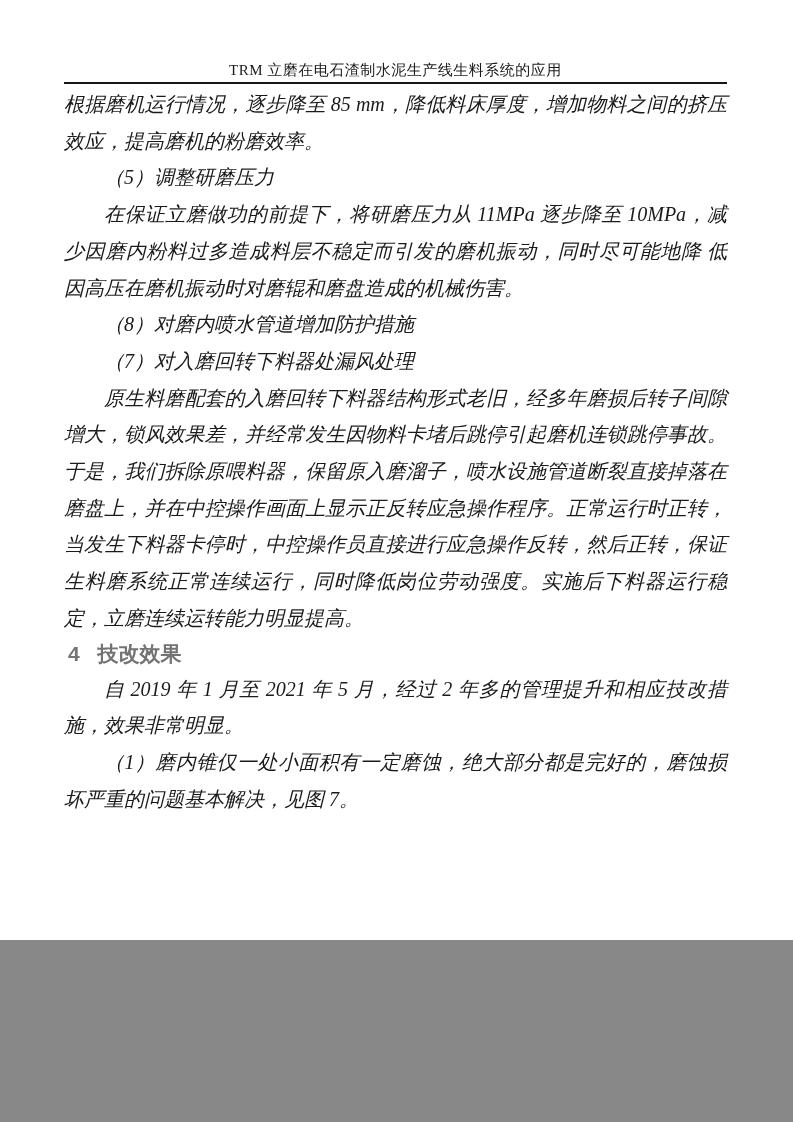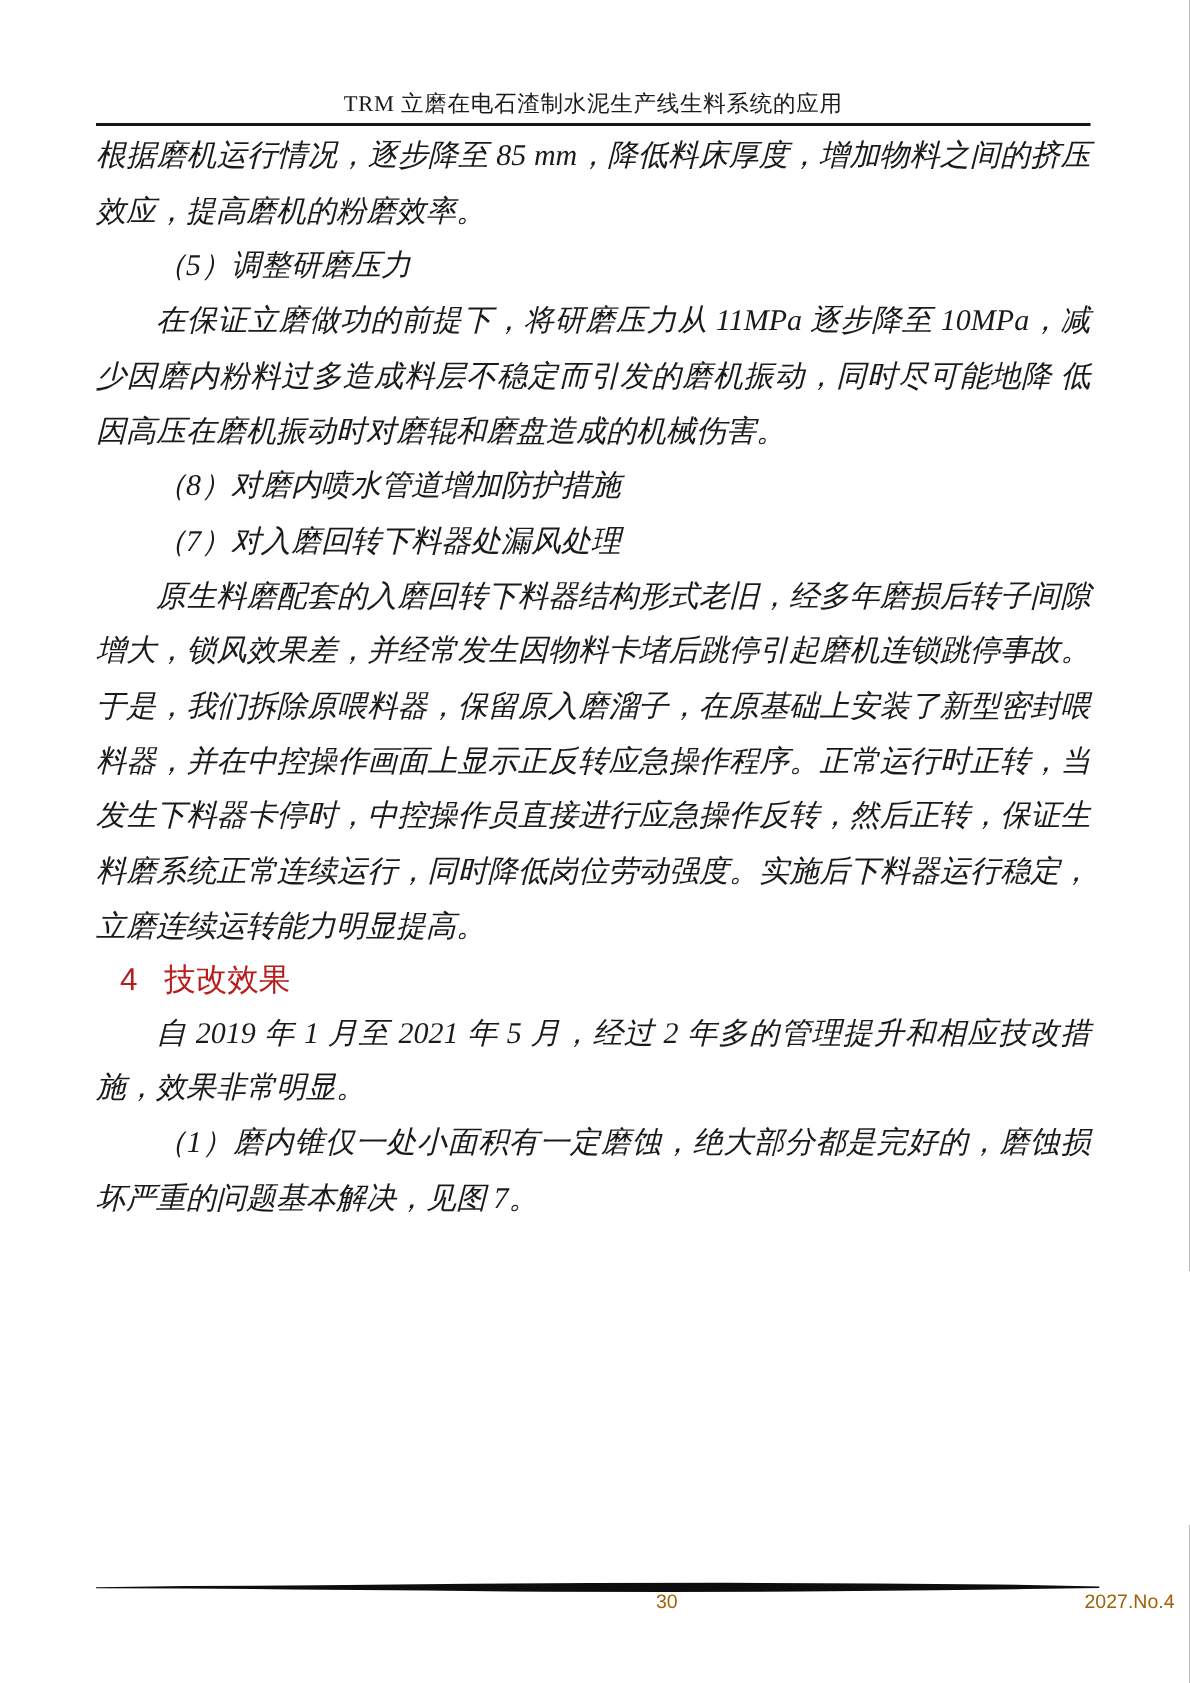--- a/index.html
+++ b/index.html
@@ -1,19 +1,19 @@
 <!DOCTYPE html>
 <html lang="zh"><head>
 <meta charset="utf-8">
 <style>
   html, body { margin: 0; padding: 0; background: #888; }
   .page {
     position: relative;
     width: 793px;
-    height: 1122px;
+    height: 940px;
     margin: 0 auto;
     background: #ffffff;
     font-family: "Liberation Serif", "DejaVu Serif", serif;
     color: #1a1a1a;
     overflow: hidden;
   }
   .content {
     position: absolute;
     left: 64px;
     top: 60px;
@@ -40,24 +40,24 @@
   }
   .body-text p {
     margin: 0;
     padding: 0;
     font-style: italic;
   }
   .body-text p.indent { text-indent: 2em; }
   .section-heading {
     font-family: "Liberation Sans", "DejaVu Sans", sans-serif;
     font-size: 21px;
-    font-weight: normal;
+    font-weight: bold;
     line-height: 28px;
-    margin: 3px 0 3px 16px;
-    color: #b91c1c;
+    margin: 3px 0 3px 4px;
+    color: #737373;
   }
   .section-heading .sec-title { margin-left: 0.85em; }
   .footer-bar-wrap {
     position: absolute;
     left: 64px;
     top: 1050px;
     width: 669px;
     height: 9px;
   }
   .footer-row {
@@ -94,21 +94,21 @@
     <div class="running-title">TRM 立磨在电石渣制水泥生产线生料系统的应用</div>
 
     <div class="header-rule"></div>
 
     <div class="body-text">
       <p>根据磨机运行情况，逐步降至 85 mm，降低料床厚度，增加物料之间的挤压效应，提高磨机的粉磨效率。</p>
       <p class="indent">（5）调整研磨压力</p>
       <p class="indent">在保证立磨做功的前提下，将研磨压力从 11MPa 逐步降至 10MPa，减少因磨内粉料过多造成料层不稳定而引发的磨机振动，同时尽可能地降 低因高压在磨机振动时对磨辊和磨盘造成的机械伤害。</p>
       <p class="indent">（8）对磨内喷水管道增加防护措施</p>
       <p class="indent">（7）对入磨回转下料器处漏风处理</p>
-      <p class="indent">原生料磨配套的入磨回转下料器结构形式老旧，经多年磨损后转子间隙增大，锁风效果差，并经常发生因物料卡堵后跳停引起磨机连锁跳停事故。于是，我们拆除原喂料器，保留原入磨溜子，在原基础上安装了新型密封喂料器，并在中控操作画面上显示正反转应急操作程序。正常运行时正转，当发生下料器卡停时，中控操作员直接进行应急操作反转，然后正转，保证生料磨系统正常连续运行，同时降低岗位劳动强度。实施后下料器运行稳定，立磨连续运转能力明显提高。</p>
+      <p class="indent">原生料磨配套的入磨回转下料器结构形式老旧，经多年磨损后转子间隙增大，锁风效果差，并经常发生因物料卡堵后跳停引起磨机连锁跳停事故。于是，我们拆除原喂料器，保留原入磨溜子，喷水设施管道断裂直接掉落在磨盘上，并在中控操作画面上显示正反转应急操作程序。正常运行时正转，当发生下料器卡停时，中控操作员直接进行应急操作反转，然后正转，保证生料磨系统正常连续运行，同时降低岗位劳动强度。实施后下料器运行稳定，立磨连续运转能力明显提高。</p>
 
       <h2 class="section-heading">
         <span class="sec-num">4</span><span class="sec-title">技改效果</span>
       </h2>
 
       <p class="indent">自 2019 年 1 月至 2021 年 5 月，经过 2 年多的管理提升和相应技改措施，效果非常明显。</p>
       <p class="indent">（1）磨内锥仅一处小面积有一定磨蚀，绝大部分都是完好的，磨蚀损坏严重的问题基本解决，见图 7。</p>
     </div>
 
   </div>

